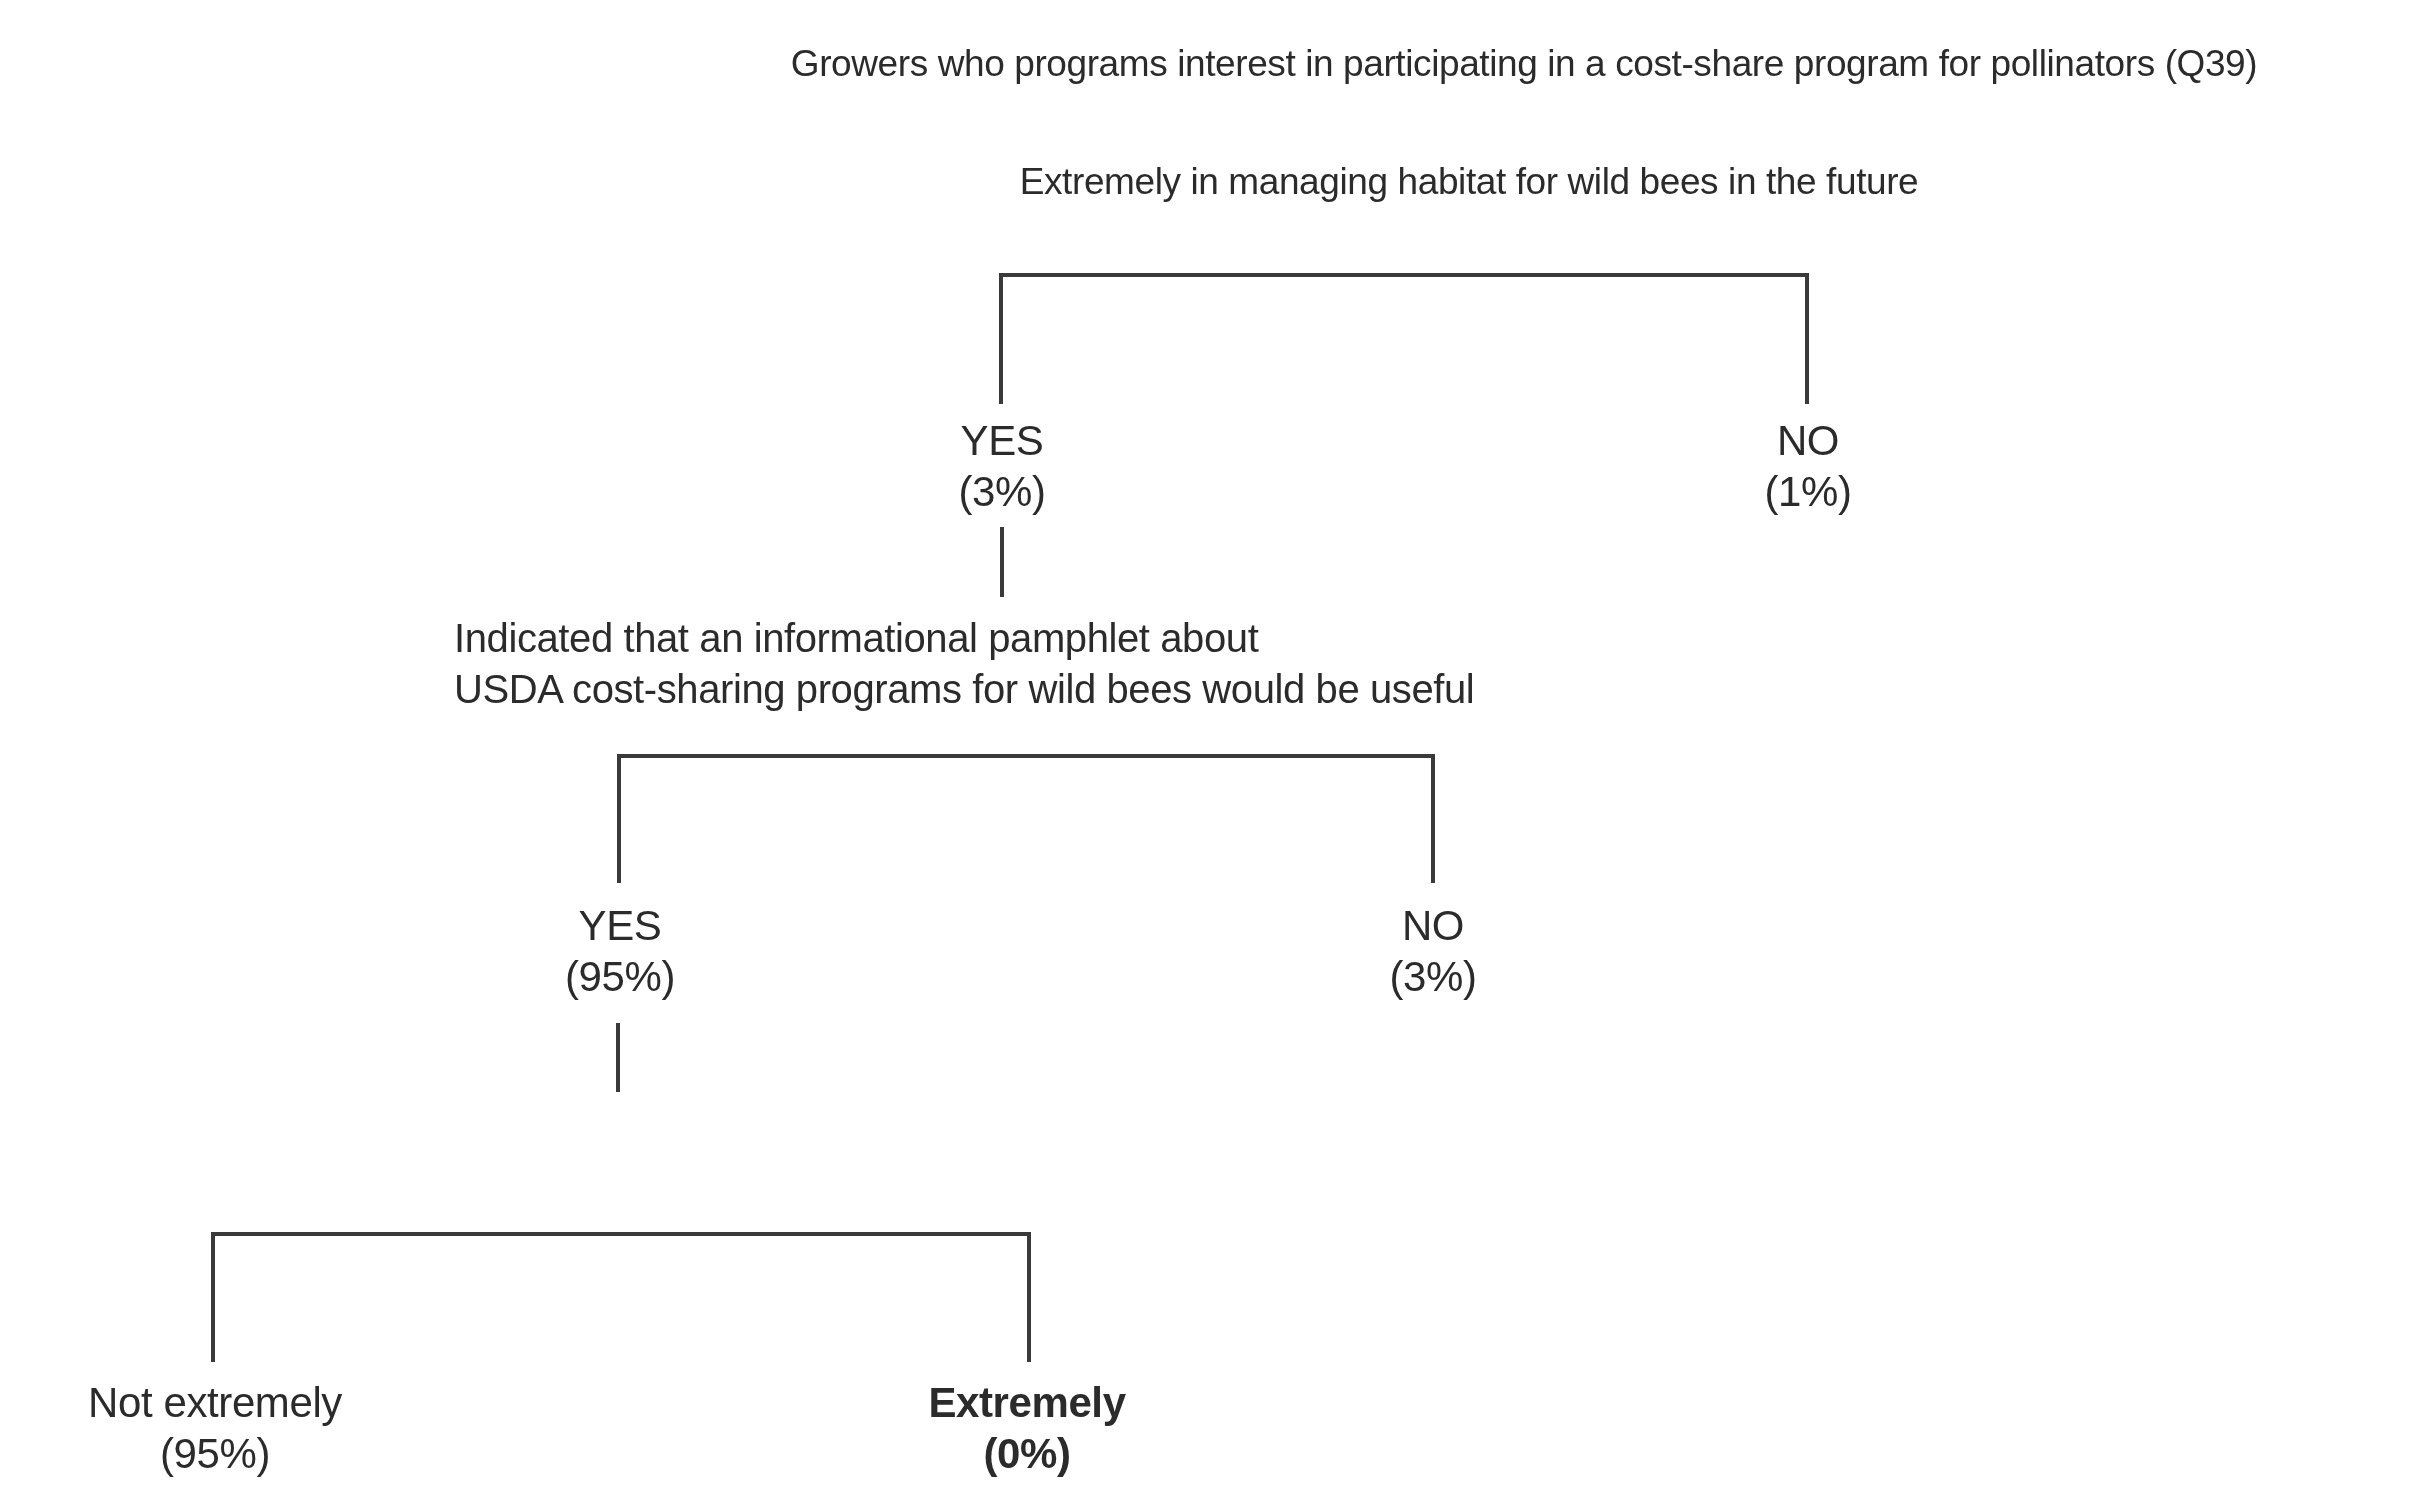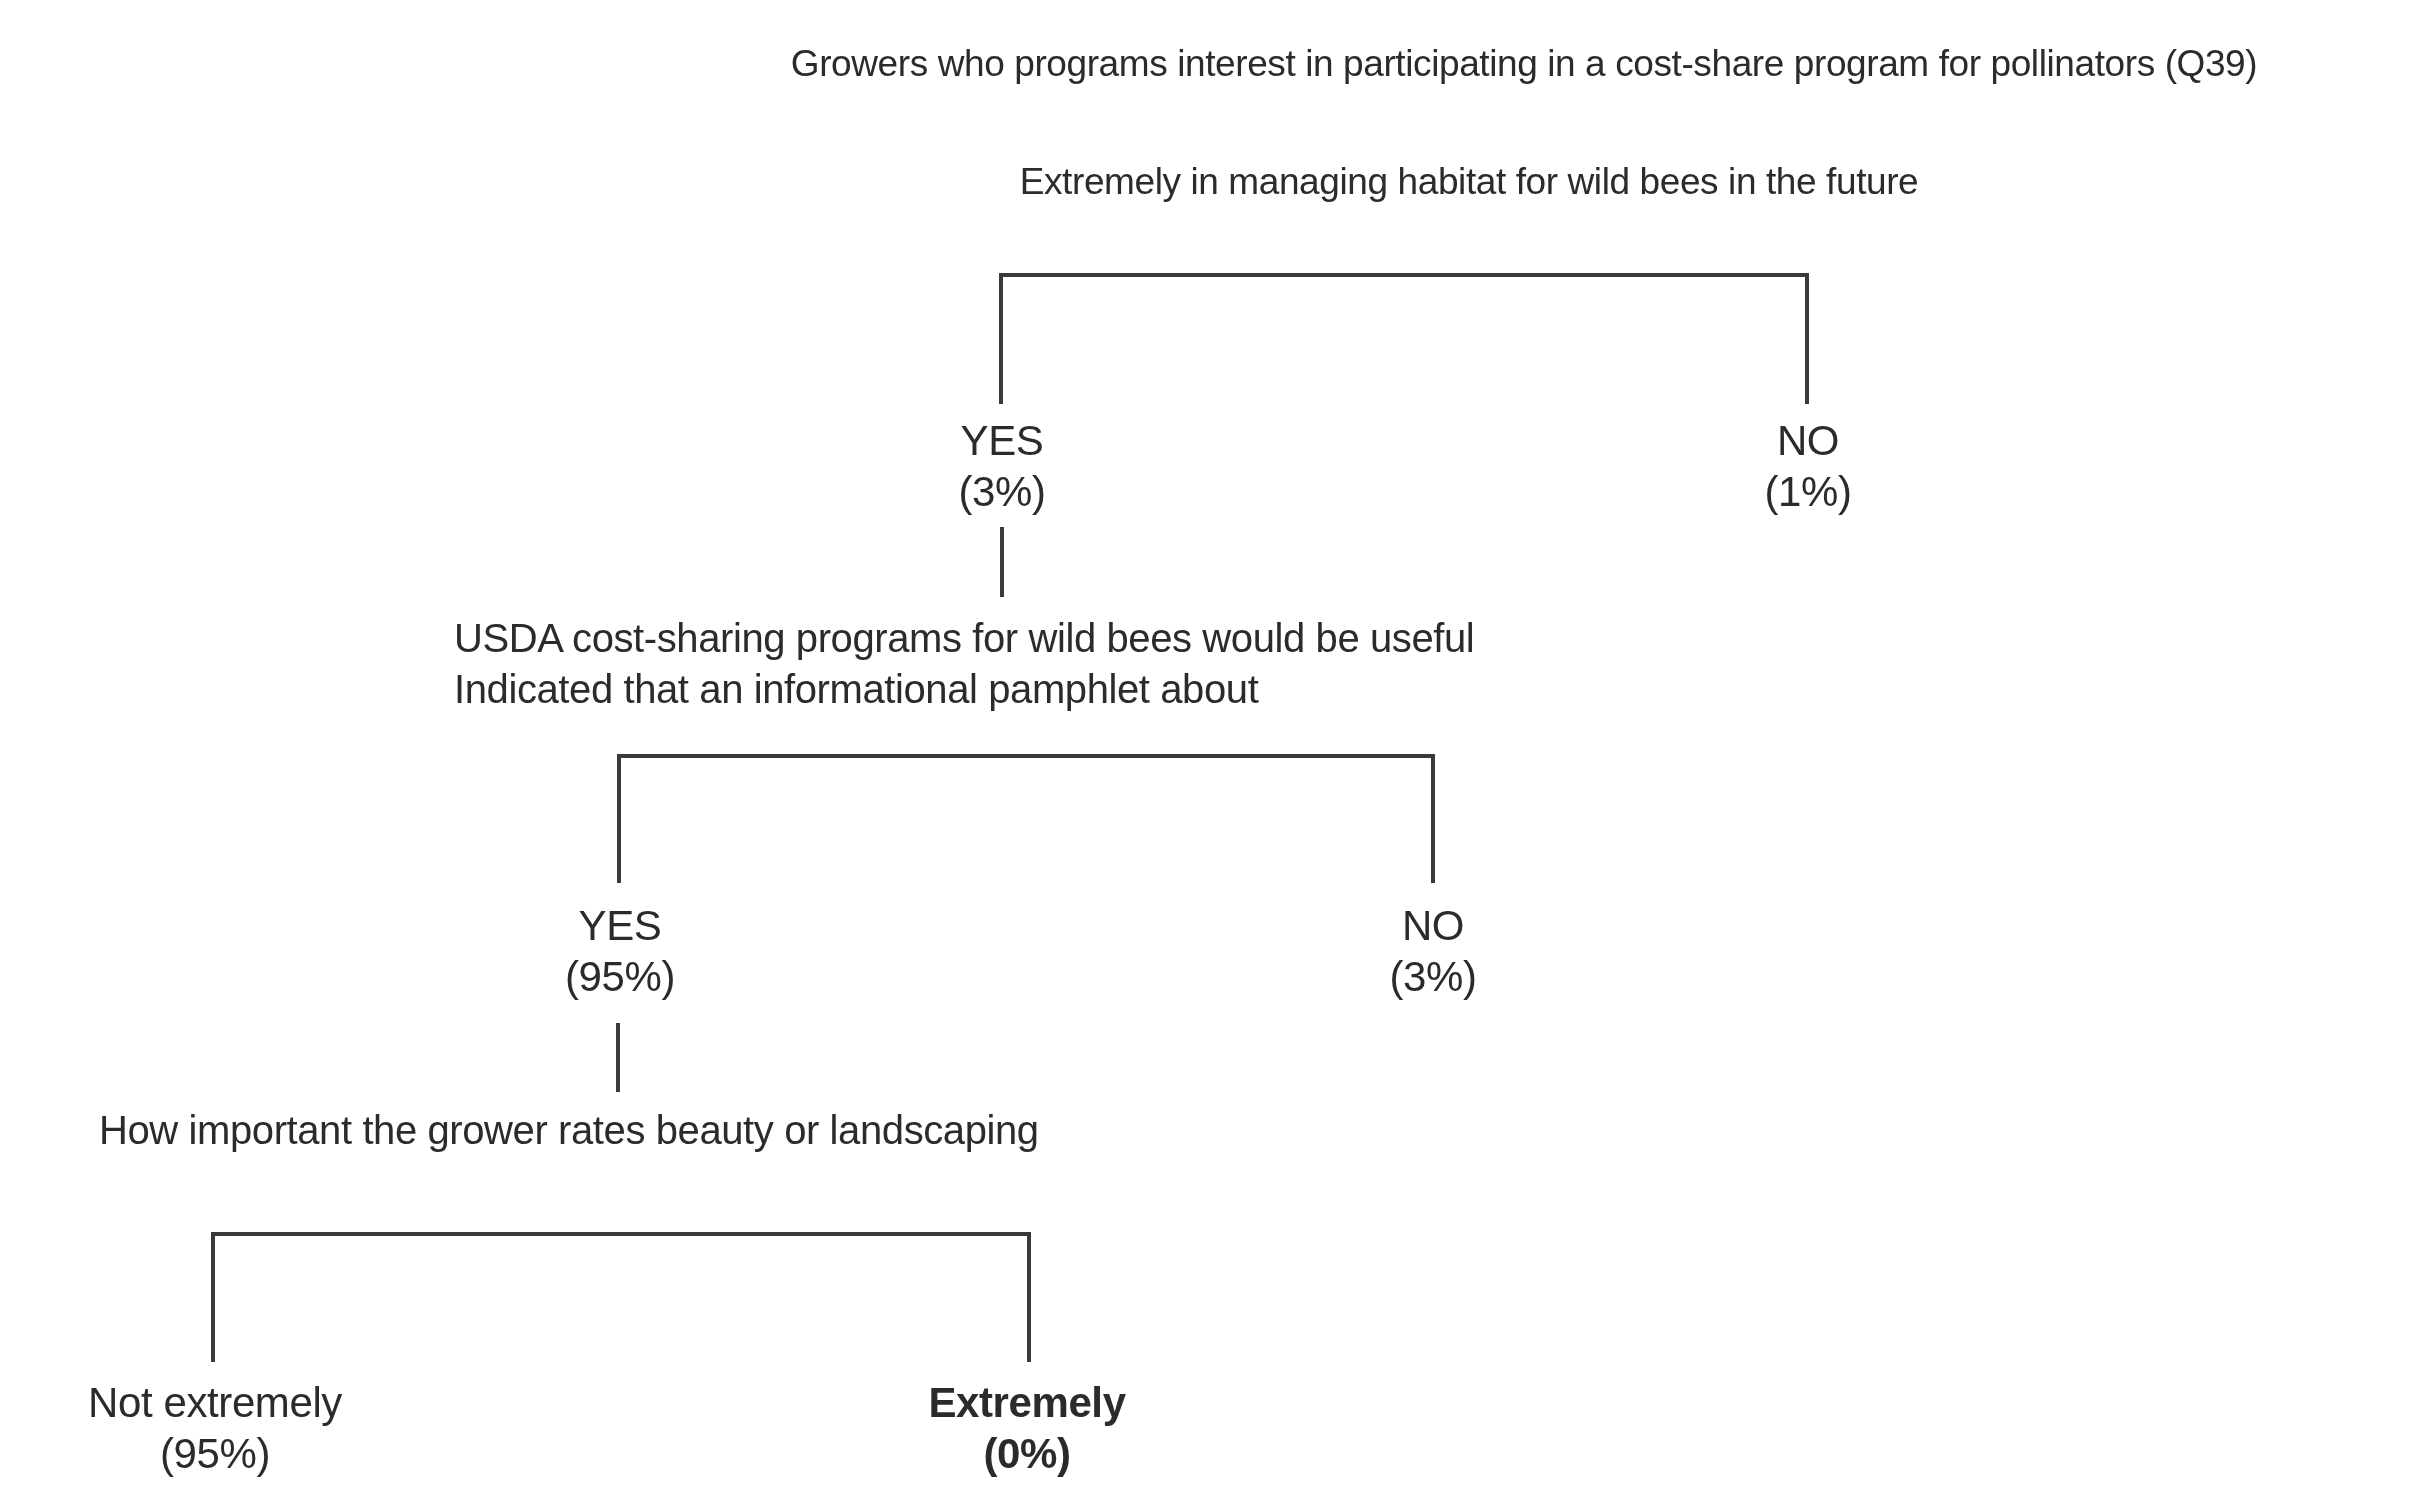--- a/index.html
+++ b/index.html
@@ -59,40 +59,39 @@
 </div>
 
 <div class="abs node-label centered" style="left:1808px; top:415px;">
   <div>NO</div>
   <div>(1%)</div>
 </div>
 
 <div class="abs vline" style="left:1000px; top:527px; height:70px;"></div>
 
 <div class="abs question" style="left:454px; top:613px;">
+  <div>Indicated that an informational pamphlet about</div>
   <div>USDA cost-sharing programs for wild bees would be useful</div>
-  <div>Indicated that an informational pamphlet about</div>
 </div>
 
 <div class="abs bracket" style="left:617px; top:754px; width:818px; height:129px;"></div>
 
 <div class="abs node-label centered" style="left:620px; top:900px;">
   <div>YES</div>
   <div>(95%)</div>
 </div>
 
 <div class="abs node-label centered" style="left:1433px; top:900px;">
   <div>NO</div>
   <div>(3%)</div>
 </div>
 
 <div class="abs vline" style="left:616px; top:1023px; height:69px;"></div>
 
 <div class="abs question" style="left:99px; top:1105px;">
-  <div>How important the grower rates beauty or landscaping</div>
 </div>
 
 <div class="abs bracket" style="left:211px; top:1232px; width:820px; height:130px;"></div>
 
 <div class="abs node-label centered" style="left:215px; top:1377px;">
   <div>Not extremely</div>
   <div>(95%)</div>
 </div>
 
 <div class="abs node-label centered" style="left:1027px; top:1377px;font-weight:bold;">

